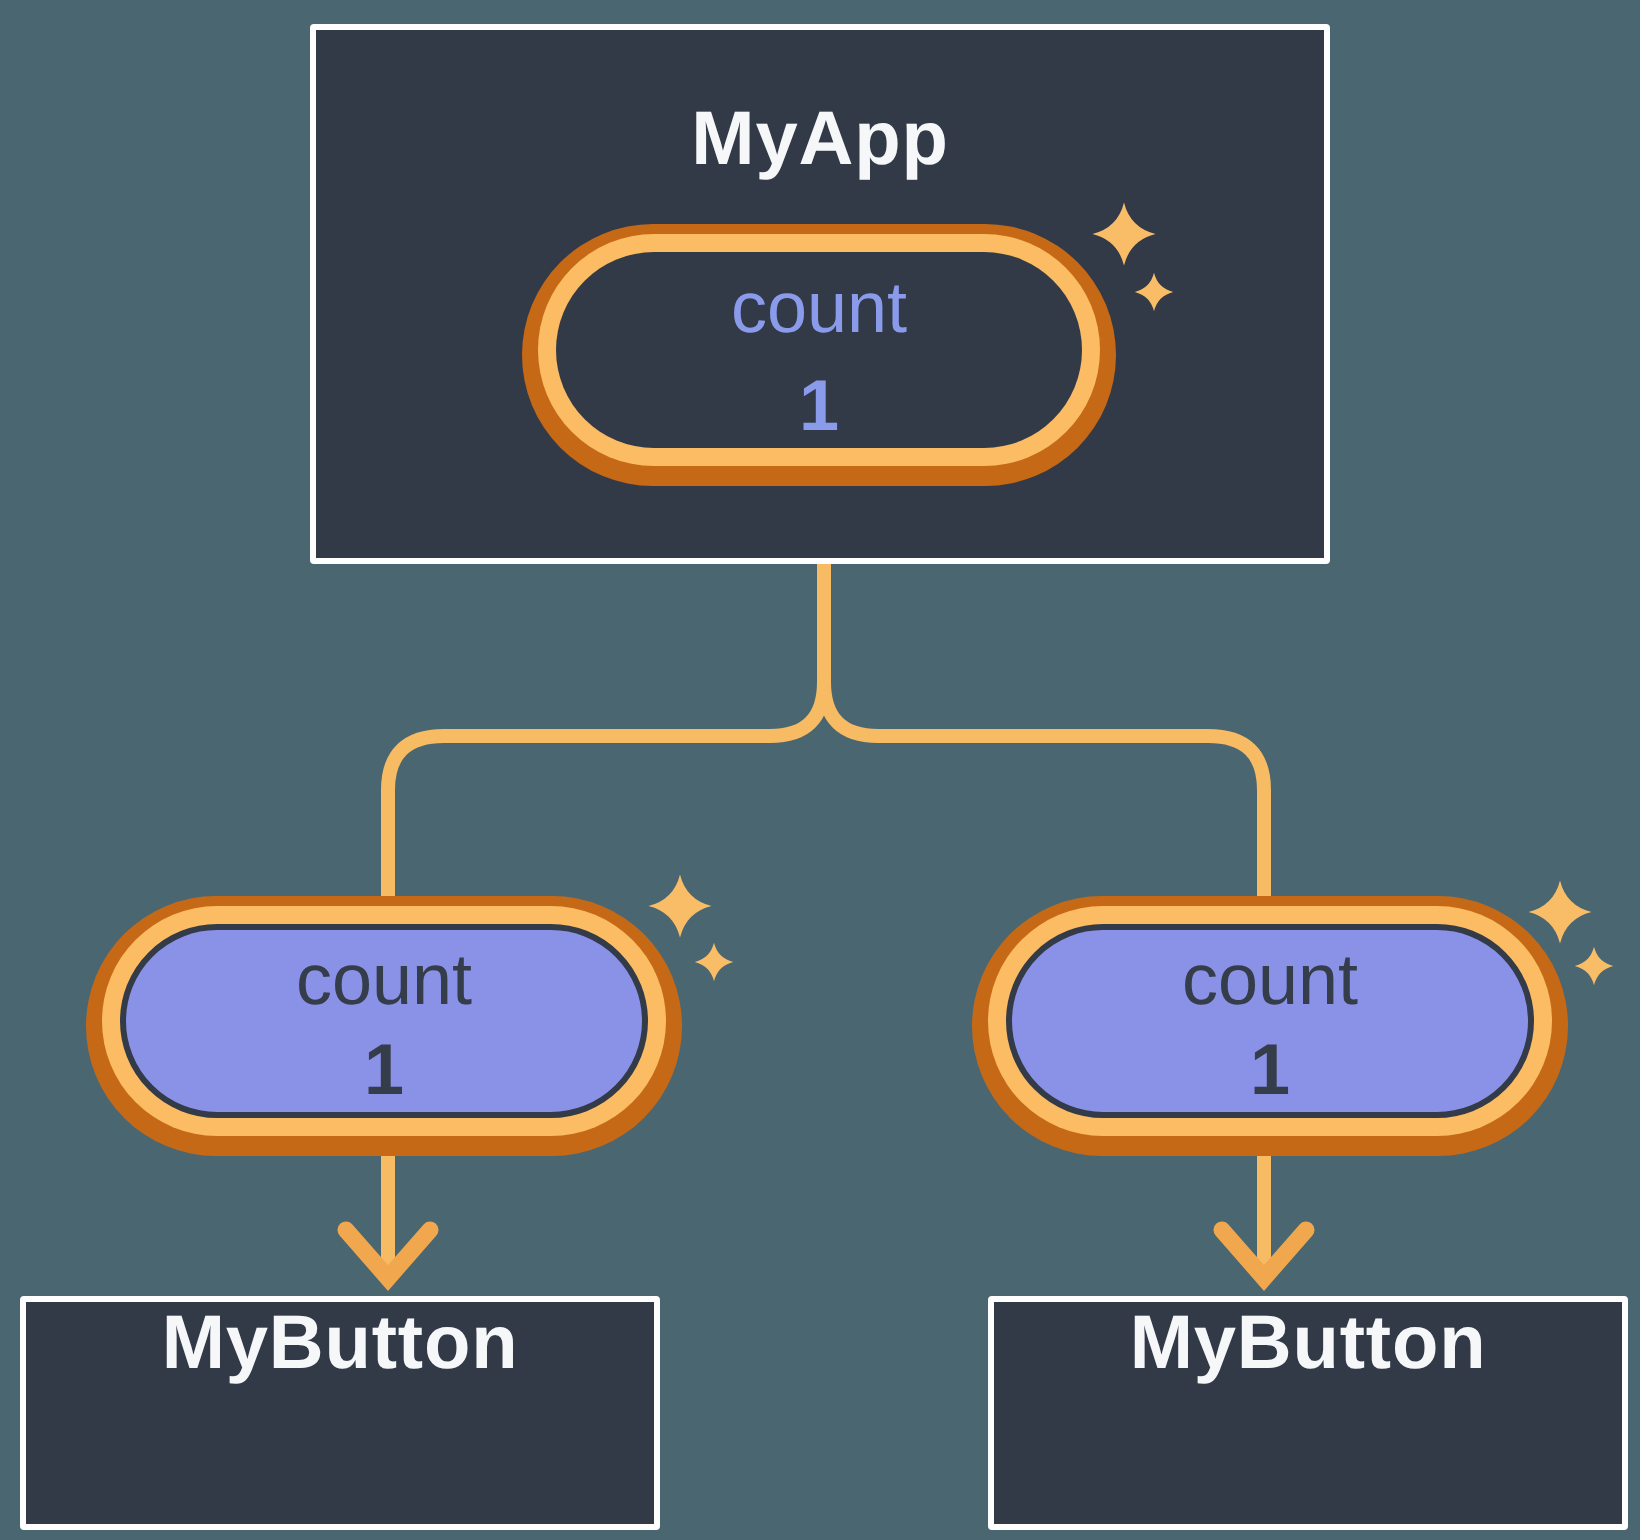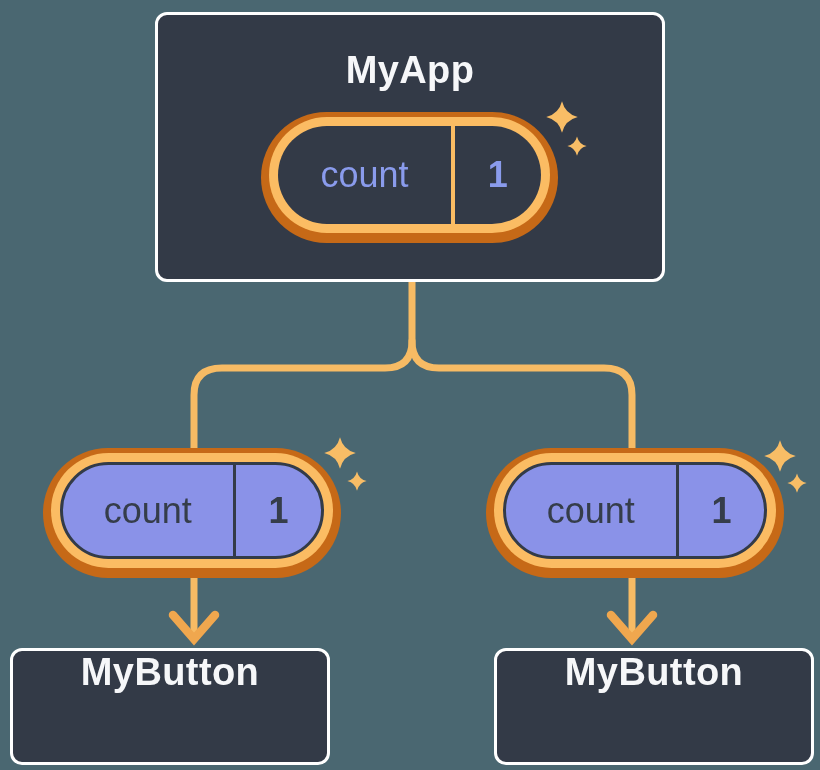--- a/index.html
+++ b/index.html
@@ -11,32 +11,32 @@
   }
   html,body{margin:0;padding:0;}
   body{font-family:"Liberation Sans", sans-serif; background:var(--background);}
   .canvas{position:relative; width:820px; height:770px; background:var(--background); overflow:hidden;}
 
   .wires{position:absolute; left:0; top:0; z-index:1;}
   .wires path.line{stroke:var(--connector-line); stroke-width:7; fill:none; stroke-linecap:round;}
   .wires path.arrowhead{stroke:var(--arrow); stroke-width:8.5; fill:none; stroke-linecap:round; stroke-linejoin:miter;}
 
   .card{position:absolute; background:var(--card-background); border:3px solid var(--card-border);
-        border-radius:12px; box-sizing:border-box; z-index:2;}
+        border-radius:2px; box-sizing:border-box; z-index:2;}
   .card-root{left:155px; top:12px; width:510px; height:270px;}
   .card-leaf{width:320px; height:117px; display:flex; justify-content:center;}
   .card-leaf-left{left:10px; top:648px;}
   .card-leaf-right{left:494px; top:648px;}
   .card-title{color:var(--card-text); font-size:38px; font-weight:600; letter-spacing:.4px; text-align:center;}
   .card-root .card-title{position:absolute; left:0; right:0; top:34px;}
 
   .pill{position:absolute; border-radius:999px; background:var(--pill-ring-outer);
         padding:5px 8px 10px 8px; box-sizing:border-box; z-index:3;}
   .pill-light{border-radius:999px; background:var(--pill-ring-inner); padding:9px; height:100%; box-sizing:border-box;}
-  .pill-body{border-radius:999px; display:flex; overflow:hidden; height:100%; box-sizing:border-box;}
+  .pill-body{border-radius:999px; display:flex; overflow:hidden; height:100%; box-sizing:border-box;flex-direction:column;}
   .pill-body.dark{background:var(--card-background);}
   .pill-body.purple{background:var(--pill-fill-child); border:3px solid var(--pill-outline-dark);}
   .pill-key{flex:2; display:flex; align-items:center; justify-content:center; font-size:36px;}
   .pill-value{flex:1; display:flex; align-items:center; justify-content:center; font-size:36px; font-weight:700;}
   .pill-divider{width:3.5px; align-self:stretch;}
   .pill-root-colors .pill-key,.pill-root-colors .pill-value{color:var(--state-text-root);}
   .pill-root-colors .pill-divider{background:var(--pill-ring-inner);}
   .pill-child-colors .pill-key,.pill-child-colors .pill-value{color:var(--state-text-child);}
   .pill-child-colors .pill-divider{background:var(--pill-outline-dark);}
 

